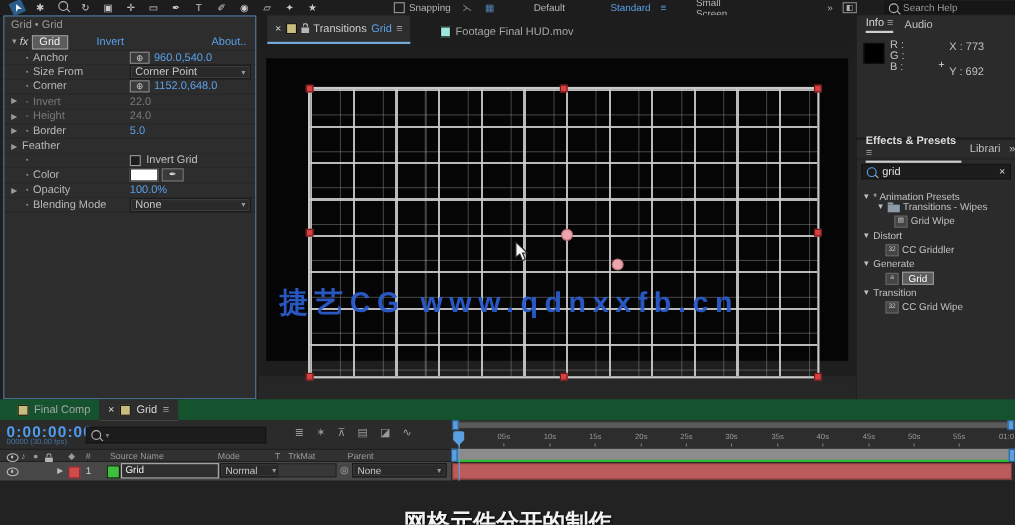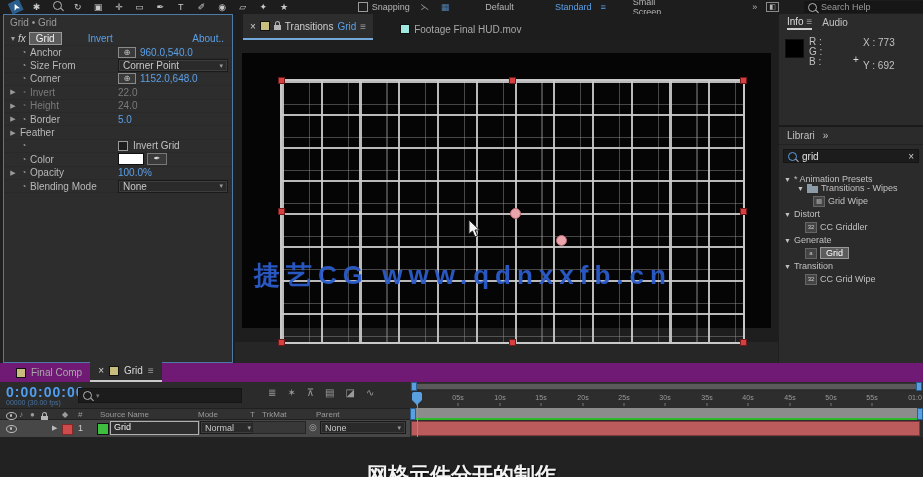--- a/index.html
+++ b/index.html
@@ -56,21 +56,21 @@
   
   #rightcol{left:779px;top:14px;width:144px;height:349px;background:#2b2b2b}
   .rc-tabs{height:17px;display:flex;align-items:center;gap:10px;padding-left:8px;background:#2b2b2b;border-bottom:1px solid #222}
   .rc-tab-active{border-bottom:2px solid #cfcfcf;color:#dcdcdc;padding-bottom:1px}
   .tree-row{position:absolute;display:flex;align-items:center;gap:3px;height:12px;font-size:9px;color:#c0c0c0}
   .fx-badge{width:10px;height:9px;background:#444;border:1px solid #666;font-size:6px;line-height:9px;text-align:center;color:#ccc}
   .folder{width:11px;height:7px;background:#8d9aa8;position:relative;display:inline-block;margin-top:2px}
   .folder::before{content:"";position:absolute;top:-2px;left:0;width:5px;height:2px;background:#8d9aa8}
   
   #timeline{left:0;top:363px;width:923px;height:114px;background:#2b2b2b}
-  #tl-tabs{height:19px;background:#701a75;display:flex;align-items:flex-end;padding-left:8px}
+  #tl-tabs{height:19px;background:#14532d;display:flex;align-items:flex-start;padding-left:8px}
   .tl-tab{height:19px;display:flex;align-items:center;gap:5px;padding:0 8px;color:#a8a8a8}
   .tl-tab.active{background:#2d2d2d;border-bottom:2px solid #c8c8c8;color:#d8d8d8}
   #tl-left{position:absolute;left:0;top:19px;width:410px;height:44px;background:#2b2b2b}
   #tc-big{color:#4f9ef0;font-size:14px;font-weight:bold;letter-spacing:1px}
   #tc-sub{color:#46729f;font-size:7px}
   #tl-search{position:absolute;left:78px;top:6px;width:158px;height:13px;background:#1c1c1c;border:1px solid #151515;display:flex;align-items:center;gap:4px;padding-left:4px}
   .tl-icons{position:absolute;left:268px;top:5px;display:flex;gap:11px;color:#9a9a9a;font-size:10px}
   #tl-headers{position:absolute;left:0;top:45px;width:410px;height:12px;background:#313131;border-top:1px solid #202020;border-bottom:1px solid #202020;font-size:8px;color:#9a9a9a;box-sizing:border-box}
   #layer-row{position:absolute;left:0;top:57px;width:410px;height:17px;background:#474747;font-size:9px}
   .hcell{position:absolute;top:1px}
@@ -328,20 +328,21 @@
     <span class="abs" style="left:30px;top:15px">G :</span>
     <span class="abs" style="left:30px;top:25px">B :</span>
     <span class="abs" style="left:84px;top:6px">X : 773</span>
     <span class="abs" style="left:84px;top:29px">Y : 692</span>
     <span class="abs" style="left:74px;top:23px;color:#dcdcdc">+</span>
   </div>
 
 
   <div class="abs" style="left:0;top:111px;width:144px;height:238px;background:#2b2b2b;border-top:2px solid #1a1a1a">
     <div class="rc-tabs" style="gap:8px">
+      <span class="rc-tab-active" style="font-weight:bold"><span>Effects &amp; Presets</span> <span class="menu-g" style="font-weight:normal">≡</span></span>
       <span>Librari</span>
       <span>»</span>
     </div>
     <div class="abs flex" style="left:4px;top:22px;width:136px;height:14px;background:#1c1c1c;border:1px solid #151515;gap:5px;padding-left:4px;box-sizing:border-box">
       <span class="mag" style="border-color:#5aa0e8"></span>
       <span style="color:#e0e0e0">grid</span>
       <span class="abs" style="right:4px;color:#cfcfcf">×</span>
     </div>
     <div class="tree-row" style="left:5px;top:46px">
       <span style="font-size:7px">▼</span>

